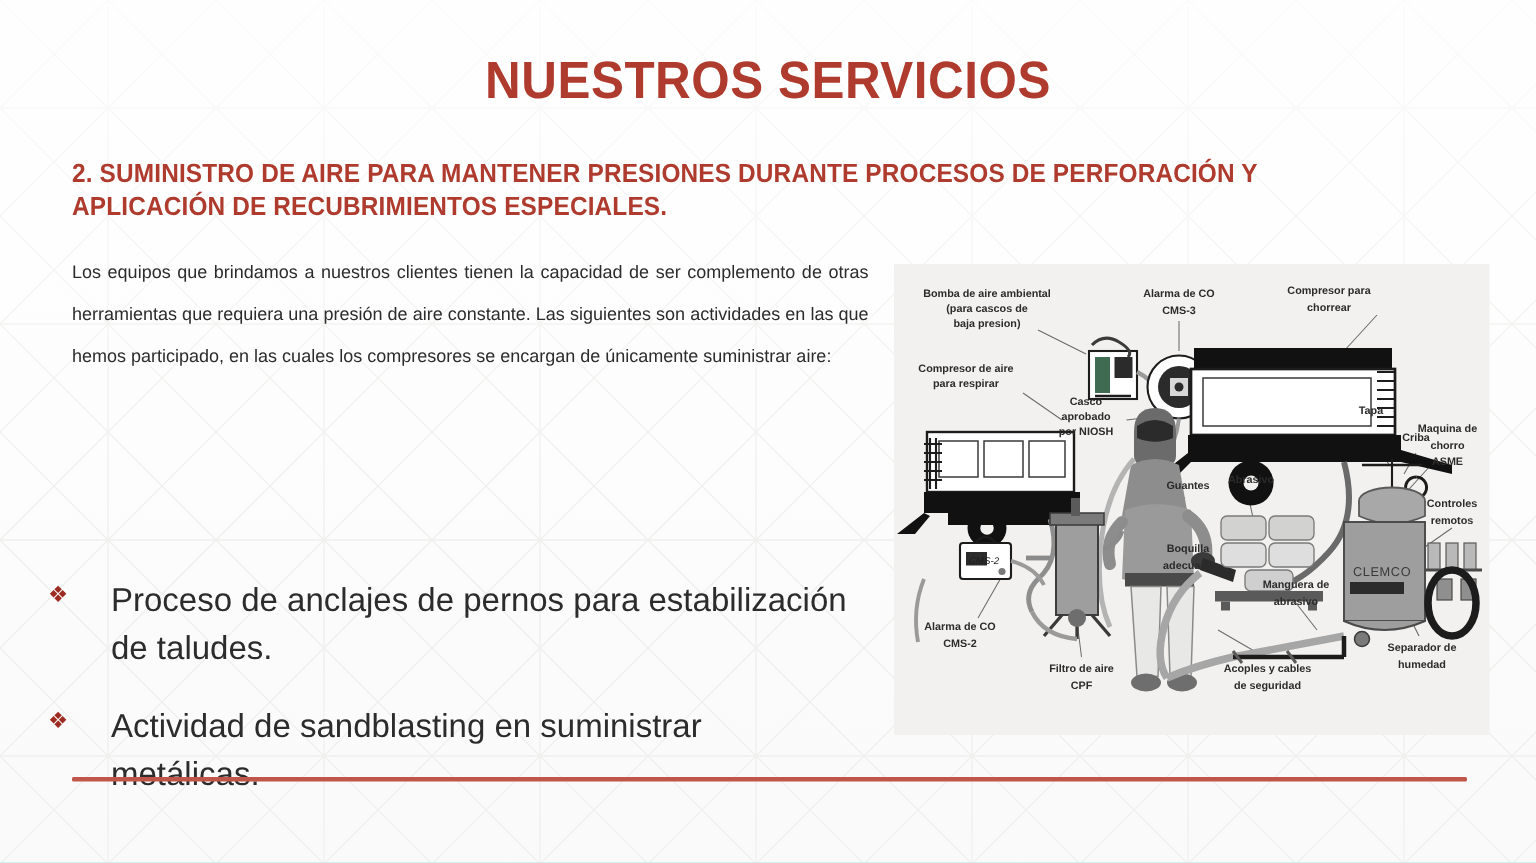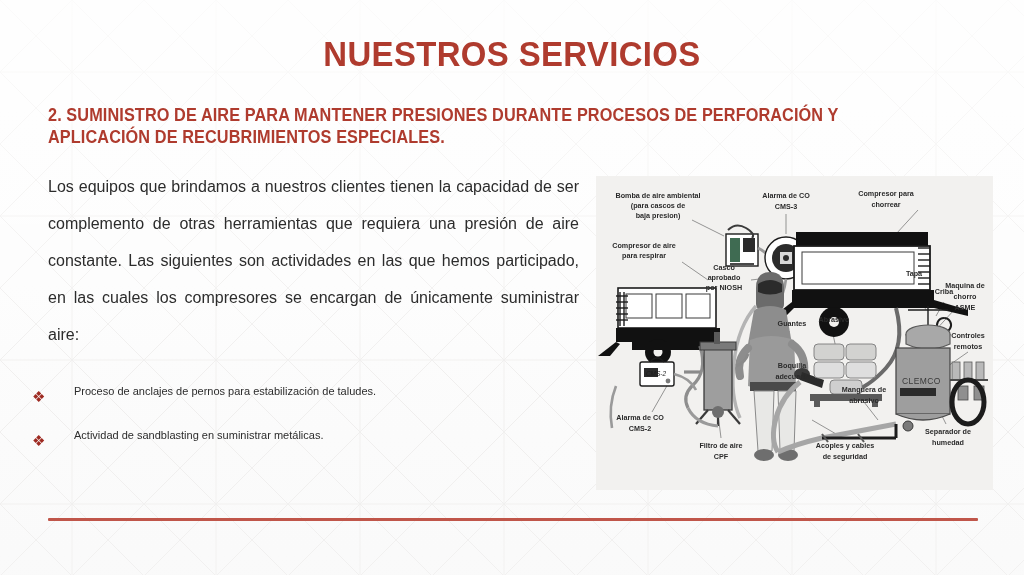--- a/index.html
+++ b/index.html
@@ -76,21 +76,21 @@
     transform-origin: left top;
   }
 
   
   .body-text {
     position: absolute;
     left: 48px;
     top: 168px;
     width: 531px;
     color: #2c2c2c;
-    font-size: 16px;
+    font-size: 12px;
     line-height: 2.32;
     text-align: justify;
     text-justify: inter-word;
   }
 
   
   .bullets {
     position: absolute;
     left: 32px;
     top: 384px;
@@ -108,21 +108,21 @@
     flex: 0 0 auto;
     width: 40px;
     color: #9E2B22;
     font-size: 15px;
     line-height: 1.45;
     padding-top: 2px;
   }
   .bullet-text {
     flex: 1 1 auto;
     color: #2c2c2c;
-    font-size: 11px;
+    font-size: 22px;
     line-height: 1.45;
     padding-left: 2px;
   }
 
   
   .divider {
     position: absolute;
     left: 48px;
     top: 518px;
     width: 930px;

